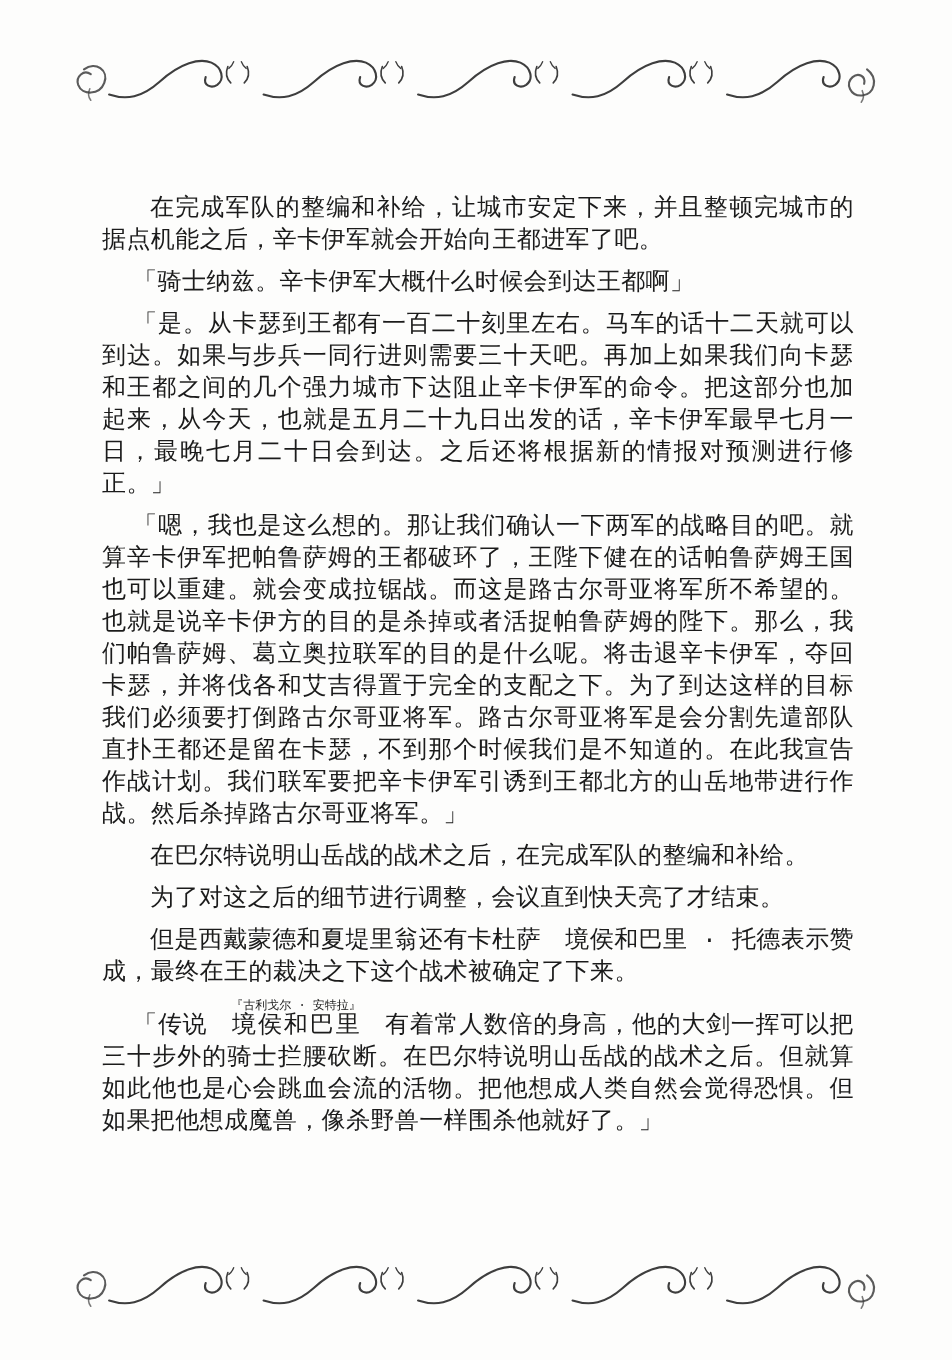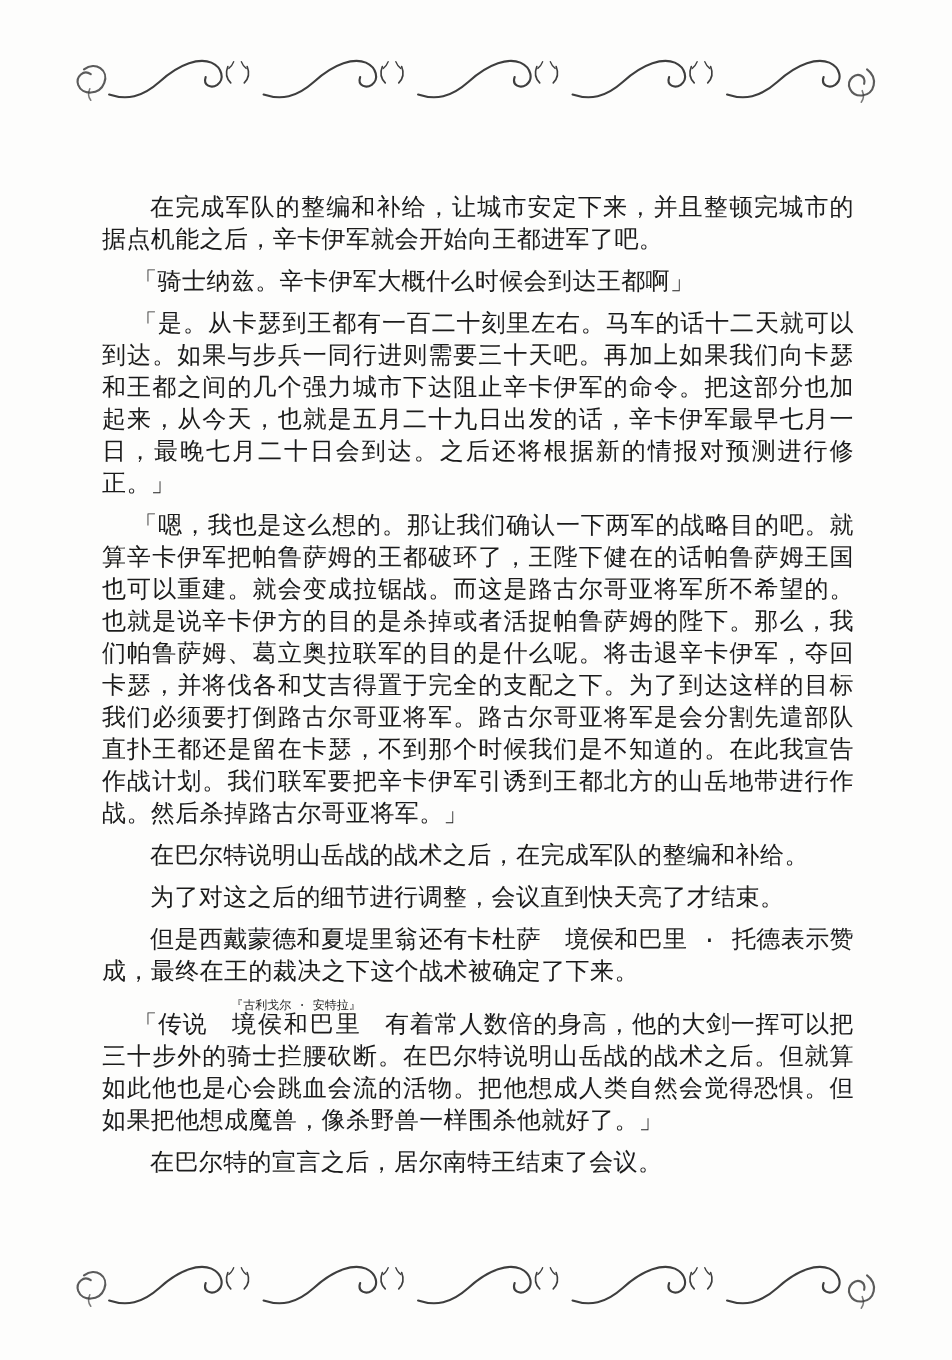--- a/index.html
+++ b/index.html
@@ -132,21 +132,20 @@
     <p class="narration">在巴尔特说明山岳战的战术之后，在完成军队的整编和补给。</p>
 
     <p class="narration">为了对这之后的细节进行调整，会议直到快天亮了才结束。</p>
 
     <p class="narration">但是西戴蒙德和夏堤里翁还有卡杜萨　境侯和巴里 · 托德表示赞成，最终在王的裁决之下这个战术被确定了下来。</p>
 
     <p class="dialogue has-ruby">
       <span>「传说　</span><ruby><span>境侯和巴里</span><rt>『古利戈尔 · 安特拉』</rt></ruby><span>　有着常人数倍的身高，他的大剑一挥可以把三十步外的骑士拦腰砍断。在巴尔特说明山岳战的战术之后。但就算如此他也是心会跳血会流的活物。把他想成人类自然会觉得恐惧。但如果把他想成魔兽，像杀野兽一样围杀他就好了。」</span>
     </p>
 
-    <p class="narration">在巴尔特的宣言之后，居尔南特王结束了会议。</p>
 
   </div>
 
   <svg class="flourish-svg border-bottom">
     <use href="#flourish" width="832" height="56"></use>
   </svg>
 
 </div>
 
 </body></html>

